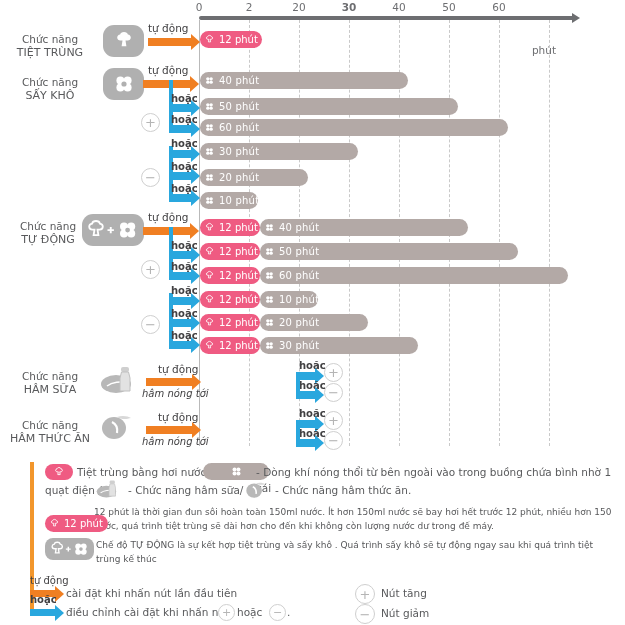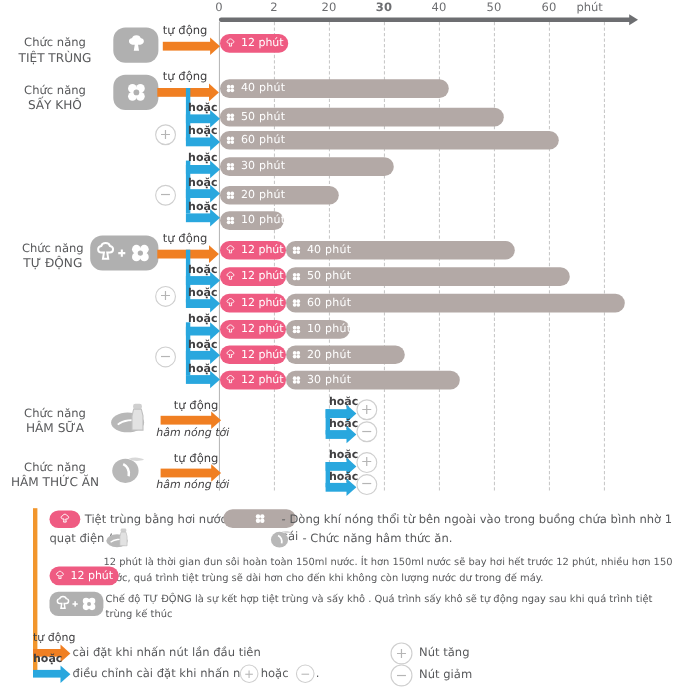--- a/index.html
+++ b/index.html
@@ -120,21 +120,21 @@
 <div class="stage">
 
   <div class="abs" id="axis-area">
     <div class="tick-label" style="left:-15px;">0</div>
     <div class="tick-label" style="left:35px;">2</div>
     <div class="tick-label" style="left:85px;">20</div>
     <div class="tick-label" style="left:135px;font-weight:bold;">30</div>
     <div class="tick-label" style="left:185px;">40</div>
     <div class="tick-label" style="left:235px;">50</div>
     <div class="tick-label" style="left:285px;">60</div>
-    <div class="tick-label" style="left:325px;width:40px;text-align:left;">phút</div>
+    <div class="tick-label" style="left:325px;width:40px;text-align:center;margin-top:43px;">phút</div>
   </div>
   <div id="axis-line"></div>
   <div id="axis-arrow"></div>
 
   <div class="gridline solid" style="left:199px;"></div>
   <div class="gridline" style="left:249px;"></div>
   <div class="gridline" style="left:299px;"></div>
   <div class="gridline" style="left:349px;"></div>
   <div class="gridline" style="left:399px;"></div>
   <div class="gridline" style="left:449px;"></div>
@@ -462,20 +462,21 @@
 
   <div class="note-text" style="left:45px;top:482px;">quạt điện /</div>
   <div class="abs" style="left:96px;top:478px;width:26px;height:22px;">
     <svg width="26" height="22" viewBox="0 0 40 30">
       <ellipse cx="16" cy="19" rx="15" ry="9" fill="#b8b8b8"></ellipse>
       <path d="M7 21c5-4 14-5 20-3" stroke="#fff" stroke-width="1.8" fill="none"></path>
       <rect x="21" y="2" width="8" height="5" rx="2" fill="#cfcfcf"></rect>
       <path d="M21.5 7h7l1.5 6v13h-10V13z" fill="#e2e2e2" stroke="#c0c0c0" stroke-width="1"></path>
     </svg>
   </div>
+  <div class="note-text" style="left:128px;top:482px;">- Chức năng hâm sữa/</div>
   <div class="abs" style="left:245px;top:479px;width:26px;height:22px;">
     <svg width="26" height="22" viewBox="0 0 40 30">
       <ellipse cx="14" cy="16" rx="12" ry="11" fill="#b8b8b8"></ellipse>
       <path d="M12 10c4 2 6 5 5 11" stroke="#fff" stroke-width="2.4" fill="none"></path>
       <path d="M17 5c5-2 11-1 14 1-4 1-9 2-14-1z" fill="#d8d8d8"></path>
     </svg>
   </div>
   <div class="note-text" style="left:275px;top:482px;">- Chức năng hâm thức ăn.</div>
 
   <div class="badge-pink" style="left:45px;top:515px;width:63px;">

